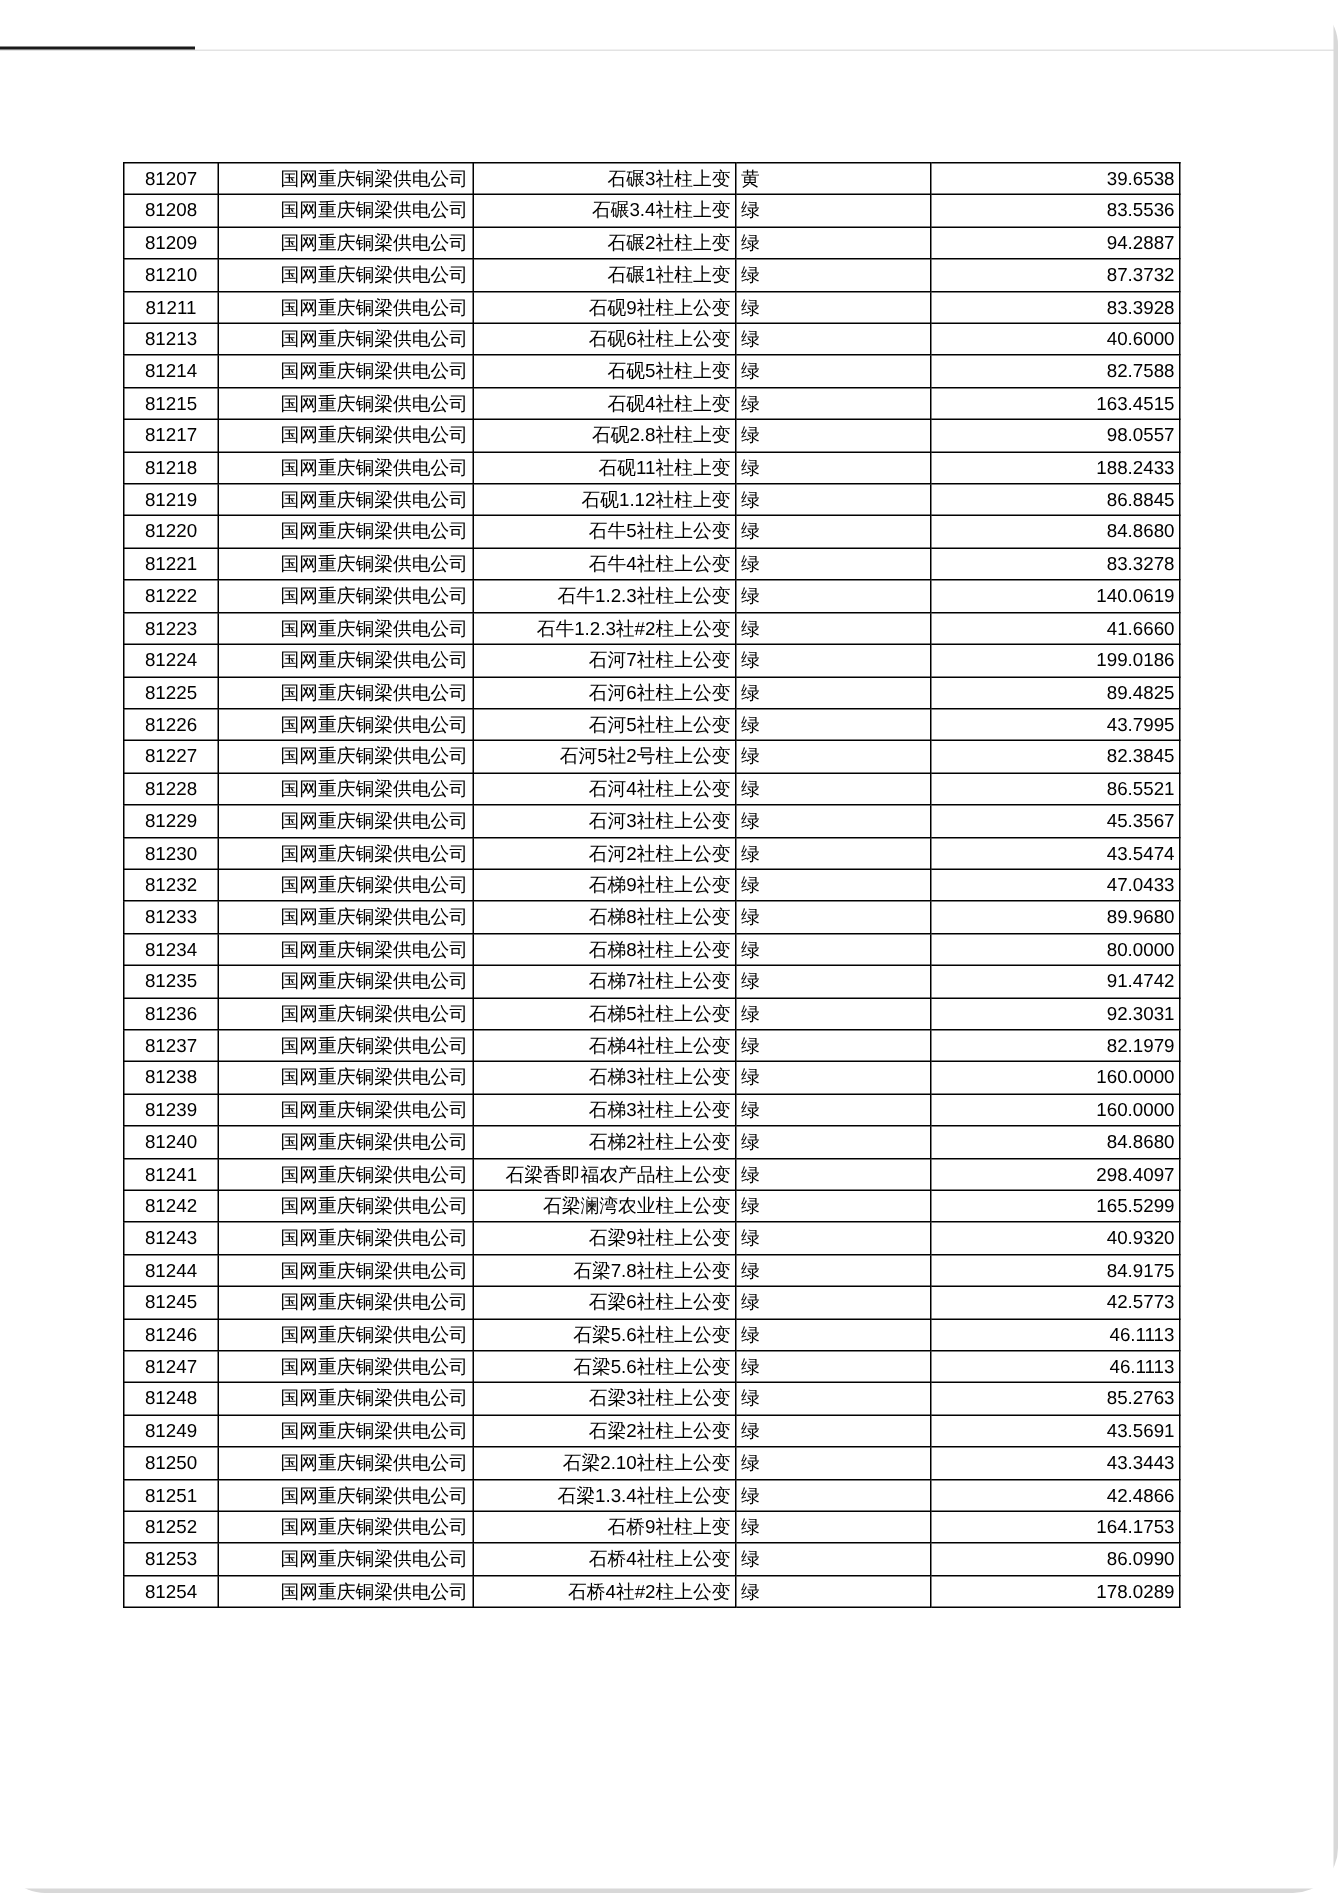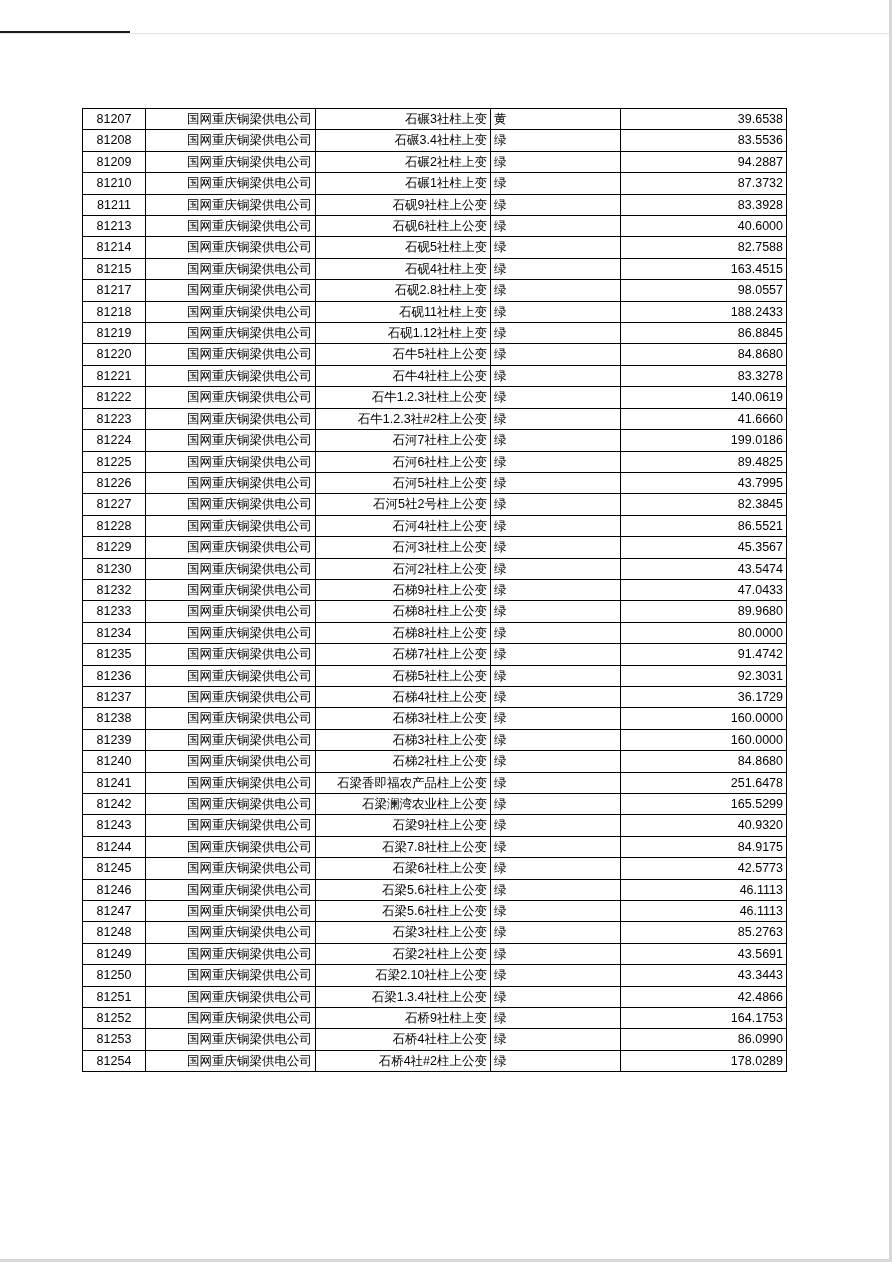--- a/index.html
+++ b/index.html
@@ -6,20 +6,21 @@
   html, body {
     width: 892px; height: 1262px;
     background: #ffffff;
     font-family: "Liberation Sans", "DejaVu Sans", sans-serif;
   }
   .page {
     position: relative;
     width: 892px; height: 1262px;
     background: #ffffff;
     overflow: hidden;
+    border-radius: 30px;
   }
   .top-line {
     position: absolute;
     left: 0; top: 31px;
     width: 130px; height: 3px;
     background: #1b1b1b;
   }
   .top-hairline {
     position: absolute;
     left: 0; top: 33px;
@@ -288,21 +289,21 @@
     <td class="c-name">石梯5社柱上公变</td>
     <td class="c-status">绿</td>
     <td class="c-value">92.3031</td>
   </tr>
 
   <tr>
     <td class="c-id">81237</td>
     <td class="c-company">国网重庆铜梁供电公司</td>
     <td class="c-name">石梯4社柱上公变</td>
     <td class="c-status">绿</td>
-    <td class="c-value">36.1729</td>
+    <td class="c-value">82.1979</td>
   </tr>
 
   <tr>
     <td class="c-id">81238</td>
     <td class="c-company">国网重庆铜梁供电公司</td>
     <td class="c-name">石梯3社柱上公变</td>
     <td class="c-status">绿</td>
     <td class="c-value">160.0000</td>
   </tr>
 
@@ -320,21 +321,21 @@
     <td class="c-name">石梯2社柱上公变</td>
     <td class="c-status">绿</td>
     <td class="c-value">84.8680</td>
   </tr>
 
   <tr>
     <td class="c-id">81241</td>
     <td class="c-company">国网重庆铜梁供电公司</td>
     <td class="c-name">石梁香即福农产品柱上公变</td>
     <td class="c-status">绿</td>
-    <td class="c-value">251.6478</td>
+    <td class="c-value">298.4097</td>
   </tr>
 
   <tr>
     <td class="c-id">81242</td>
     <td class="c-company">国网重庆铜梁供电公司</td>
     <td class="c-name">石梁澜湾农业柱上公变</td>
     <td class="c-status">绿</td>
     <td class="c-value">165.5299</td>
   </tr>
 

